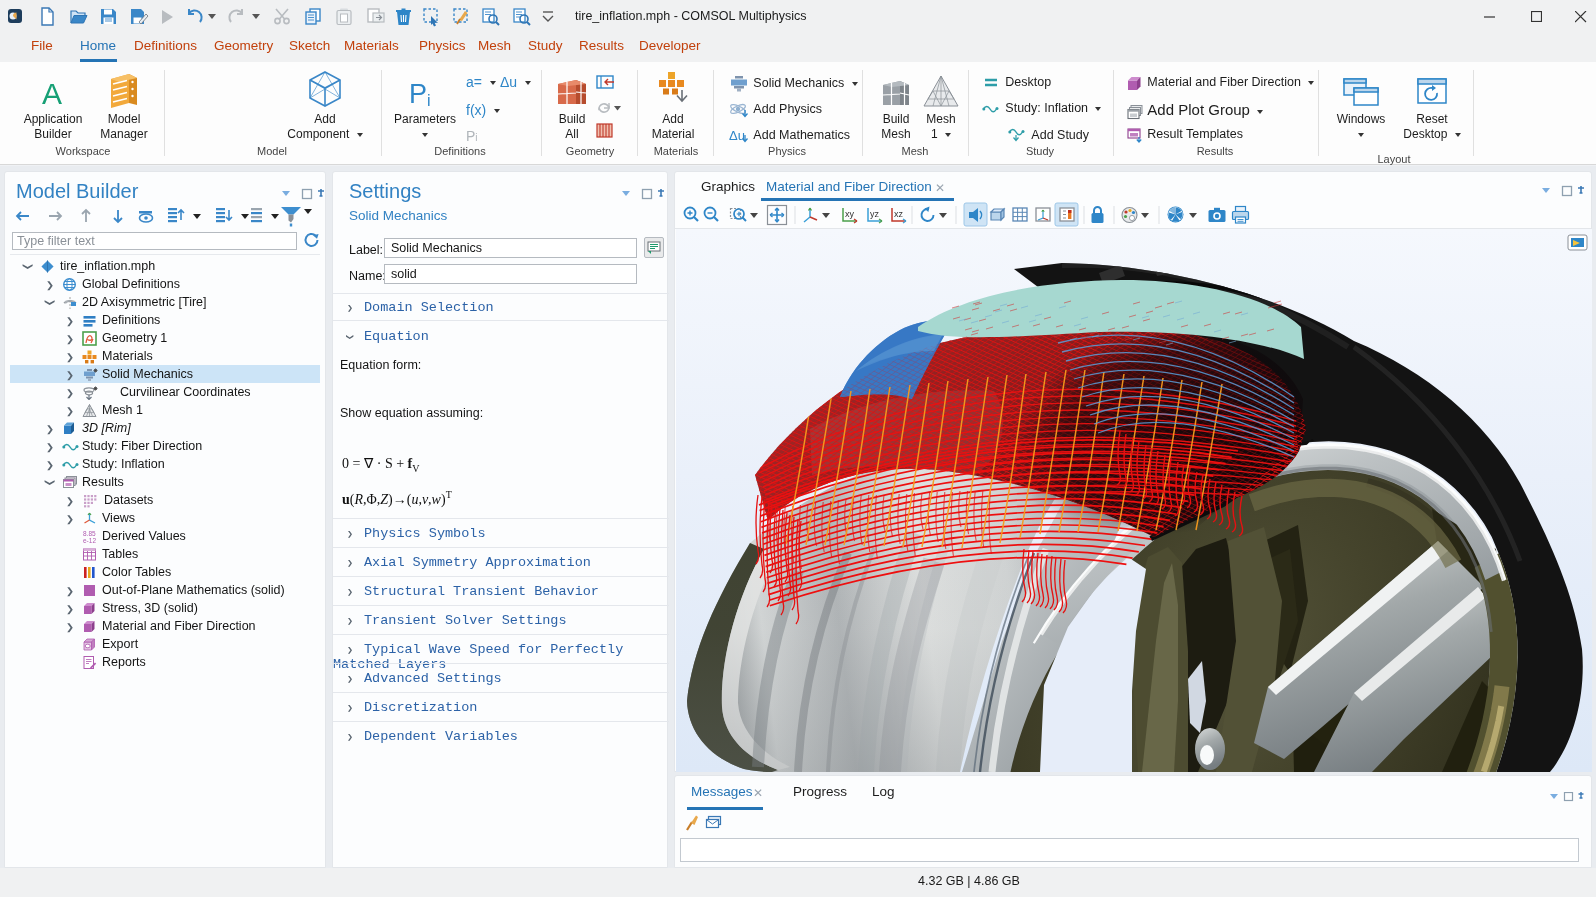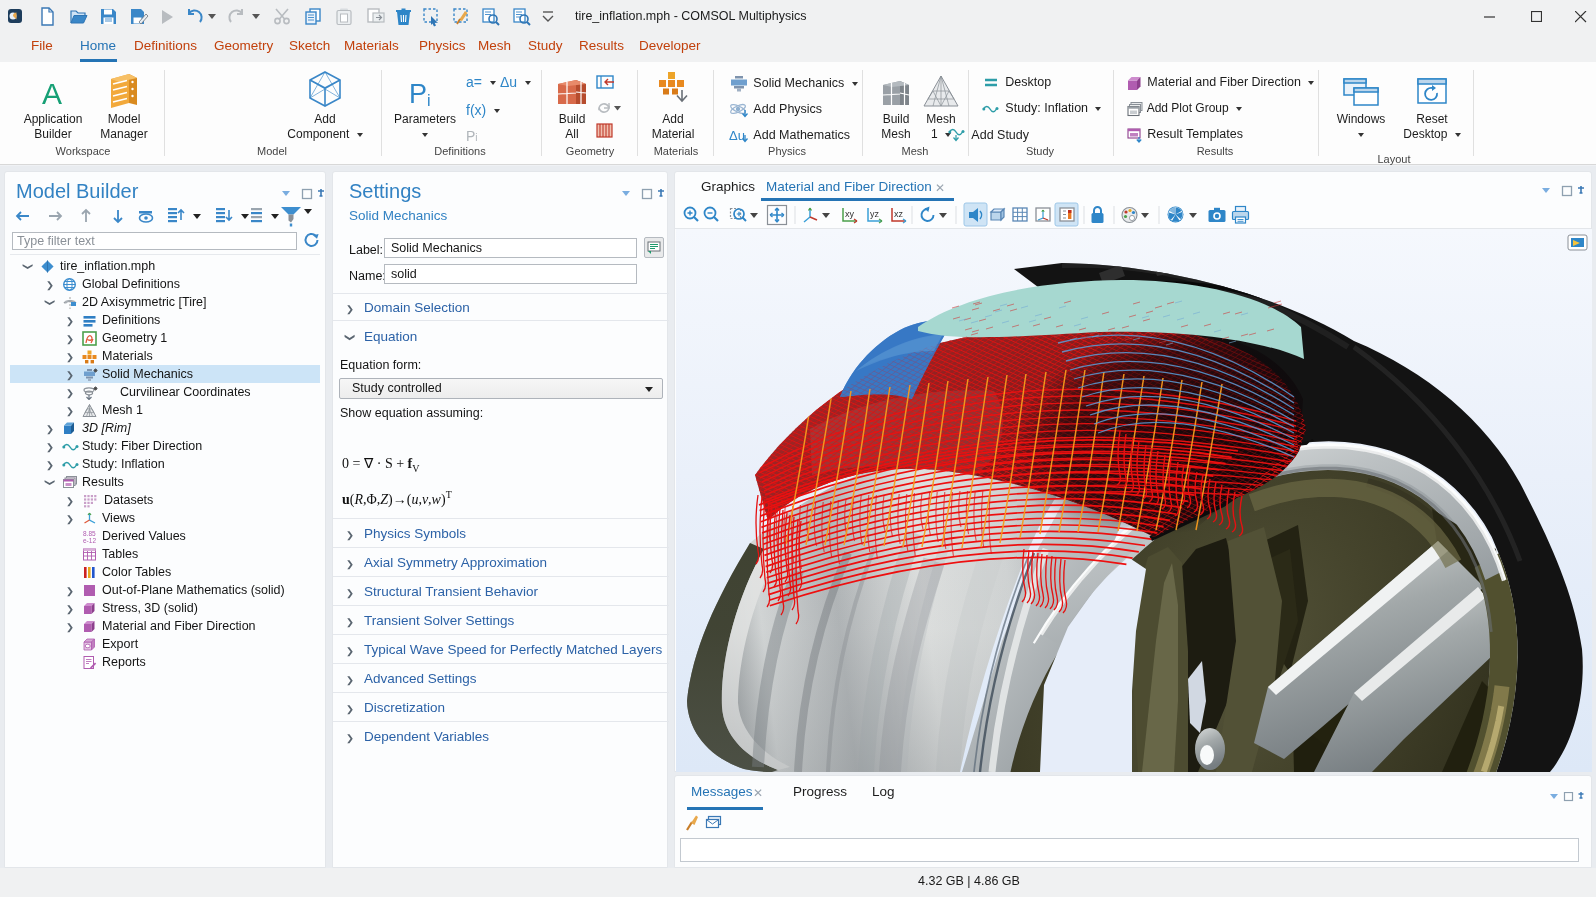--- a/index.html
+++ b/index.html
@@ -41,21 +41,21 @@
   #gfx { left:674px; top:171px; width:918px; height:601px; }
   
   #msg { left:674px; top:775px; width:918px; height:93px; }
 
   .tab { position:absolute; font-size:13.5px; color:#1c1c1c; }
   .tab.active { color:#2574b5; }
 
   .tree-row { position:absolute; height:18px; font-size:12.5px; color:#141414; white-space:nowrap; display:flex; align-items:center; }
   .chev { color:#5a6570; font-size:10px; width:14px; display:inline-block; text-align:center; transform:scaleY(0.9); }
 
-  .sect { position:absolute; left:0; width:100%; font-size:13.5px; color:#2c62a7; font-weight:400; }
+  .sect { position:absolute; left:0; width:100%; font-size:13.5px; color:#2c62a7; font-weight:400;font-family:Liberation Mono, monospace; }
   .sep { position:absolute; left:0px; width:336px; height:1px; background:#e4e7ec; }
   .combo { position:absolute; left:6px; width:324px; height:21px; background:linear-gradient(#f6f6f6,#ededed); border:1px solid #aeb3ba; border-radius:2px; font-size:12.5px; color:#141414; line-height:19px; padding-left:12px; }
   .combo:after { content:""; position:absolute; right:9px; top:8px; border-left:4px solid transparent; border-right:4px solid transparent; border-top:5px solid #222; }
 
   
   #statusbar { left:0; top:868px; width:1596px; height:29px; background:#f0f1f2; font-size:12.5px; color:#1a1a1a; }
   #statustext { left:918px; top:6px; }
 </style>
 </head>
 <body>
@@ -301,38 +301,38 @@
         </svg>
       </div>Mesh<br>1 <span class="caret"></span></div>
 <div class="rib-small" style="left:982px;top:13px;"><svg width="20" height="14" viewBox="0 0 20 14" style="vertical-align:middle;">
         <path d="M3,4 L15,4 M3,9 L15,9" stroke="#2d9da8" stroke-width="2.4"></path>
       </svg> <span style="font-size:12.5px;">Desktop</span></div>
 <div class="rib-small" style="left:982px;top:39px;"><svg width="20" height="14" viewBox="0 0 20 14" style="vertical-align:middle;">
         <path d="M1.5,7 C3.5,3.5 6,3.5 8,7 C10,10.5 12.5,10.5 14.5,7" fill="none" stroke="#2d9da8" stroke-width="1.5"></path>
         <circle cx="1.8" cy="7" r="1.5" fill="#2d9da8"></circle>
         <circle cx="15" cy="6.6" r="1.5" fill="#2d9da8"></circle>
       </svg> <span style="font-size:12.5px;">Study: Inflation</span> <span class="caret"></span></div>
-<div class="rib-small" style="left:948px;top:65px;"><svg width="20" height="17" viewBox="0 0 20 17" style="vertical-align:middle;">
+<div class="rib-small" style="left:1008px;top:65px;"><svg width="20" height="17" viewBox="0 0 20 17" style="vertical-align:middle;">
         <path d="M1.5,5 C3.5,1.5 6,1.5 8,5 C10,8.5 12.5,8.5 14.5,5" fill="none" stroke="#2d9da8" stroke-width="1.5"></path>
         <circle cx="1.8" cy="5" r="1.5" fill="#2d9da8"></circle>
         <circle cx="15" cy="4.6" r="1.5" fill="#2d9da8"></circle>
         <path d="M8,8 L8,13 M5.5,10.5 L8,13.5 L10.5,10.5" stroke="#2d9da8" stroke-width="1.2" fill="none"></path>
       </svg> <span style="font-size:12.5px;">Add Study</span></div>
 <div class="rib-small" style="left:1126px;top:13px;"><svg width="18" height="16" viewBox="0 0 18 16" style="vertical-align:middle;">
         <path d="M2,5.5 L11,5.5 L11,15 L2,15 Z" fill="#b05cb0"></path>
         <path d="M2,5.5 L5.5,2 L14.5,2 L11,5.5 Z" fill="#cd8bcd"></path>
         <path d="M11,5.5 L14.5,2 L14.5,11.5 L11,15 Z" fill="#8d3f8d"></path>
       </svg> <span style="font-size:12.5px;">Material and Fiber Direction</span> <span class="caret"></span></div>
 <div class="rib-small" style="left:1126px;top:39px;"><svg width="18" height="16" viewBox="0 0 18 16" style="vertical-align:middle;">
         <rect x="5" y="1.5" width="11" height="8" fill="#e8eaec" stroke="#8a9097" stroke-width="1"></rect>
         <rect x="3.5" y="3.5" width="11" height="8" fill="#f2f3f4" stroke="#8a9097" stroke-width="1"></rect>
         <rect x="2" y="5.5" width="11" height="9" fill="#fff" stroke="#6a7077" stroke-width="1.1"></rect>
         <rect x="2" y="5.5" width="11" height="2.2" fill="#9aa0a6"></rect>
         <rect x="4" y="9.5" width="7" height="3.5" fill="#c8ccd0"></rect>
-      </svg> <span style="font-size:12px;">Add Plot Group</span> <span class="caret"></span></div>
+      </svg> <span style="font-size:15px;">Add Plot Group</span> <span class="caret"></span></div>
 <div class="rib-small" style="left:1126px;top:65px;"><svg width="18" height="16" viewBox="0 0 18 16" style="vertical-align:middle;">
         <rect x="2" y="2" width="12" height="9" fill="#fff" stroke="#8d3f8d" stroke-width="1.1"></rect>
         <rect x="2" y="2" width="12" height="2.2" fill="#b05cb0"></rect>
         <rect x="4" y="6" width="8" height="3.5" fill="#c080c0"></rect>
         <path d="M13,10 L13,14.5 M10.8,12.5 L13,15 L15.2,12.5" stroke="#2e86c8" stroke-width="1.2" fill="none"></path>
       </svg> <span style="font-size:12.5px;">Result Templates</span></div>
 <div class="rib-bigbtn" style="left:1330px;width:62px;"><div class="ic">
         <svg width="40" height="32" viewBox="0 0 40 32">
           <rect x="3" y="3" width="22" height="16" fill="#eaf2fa" stroke="#2e86c8" stroke-width="1.5"></rect>
           <rect x="3" y="3" width="22" height="4" fill="#bcd6ec" stroke="#2e86c8" stroke-width="1.5"></rect>
@@ -709,21 +709,20 @@
         <path d="M3,13 L6,16 L6,13 Z" fill="#1d9a6c"></path>
       </svg>
   </div>
   <div class="abs" style="left:16px;top:97px;font-size:12.5px;color:#141414;">Name:</div>
   <div class="abs" style="left:51px;top:92px;width:253px;height:20px;border:1px solid #b5bac0;font-size:12.5px;color:#141414;line-height:19px;padding-left:6px;background:#fff;">solid</div>
   <div class="sep" style="top:121px;"></div>
   <div class="sect" style="top:128px;"><span class="chev" style="margin-left:10px;margin-right:7px;">❯</span>Domain Selection</div>
   <div class="sep" style="top:148px;"></div>
   <div class="sect" style="top:157px;"><span class="chev" style="margin-left:10px;margin-right:7px;display:inline-block;transform:rotate(90deg);">❯</span>Equation</div>
   <div class="abs" style="left:7px;top:186px;font-size:12.5px;color:#141414;">Equation form:</div>
-  <div class="combo" style="top:206px;">Study controlled</div>
   <div class="abs" style="left:7px;top:234px;font-size:12.5px;color:#141414;">Show equation assuming:</div>
   <div class="abs" style="left:9px;top:283px;font-size:14px;color:#111;font-family:'Liberation Serif',serif;">0 = ∇ · S + <b>f</b><sub style="font-size:10px;">V</sub></div>
   <div class="abs" style="left:9px;top:317px;font-size:14px;color:#111;font-family:'Liberation Serif',serif;"><b>u</b>(<i>R</i>,Φ,<i>Z</i>)→(<i>u</i>,<i>v</i>,<i>w</i>)<sup style="font-size:10px;">T</sup></div>
   <div class="sep" style="top:346px;"></div>
   <div class="sect" style="top:354px;"><span class="chev" style="margin-left:10px;margin-right:7px;">❯</span>Physics Symbols</div>
   <div class="sep" style="top:375px;"></div>
   <div class="sect" style="top:383px;"><span class="chev" style="margin-left:10px;margin-right:7px;">❯</span>Axial Symmetry Approximation</div>
   <div class="sep" style="top:404px;"></div>
   <div class="sect" style="top:412px;"><span class="chev" style="margin-left:10px;margin-right:7px;">❯</span>Structural Transient Behavior</div>
   <div class="sep" style="top:433px;"></div>

